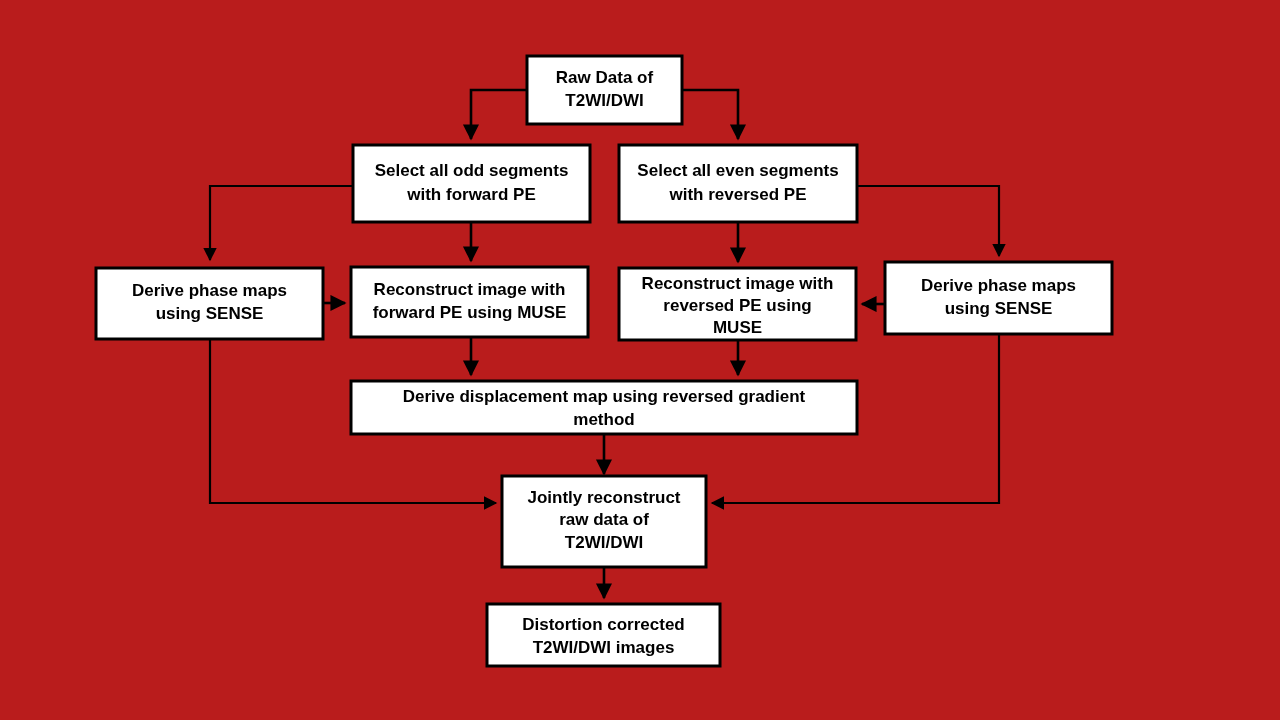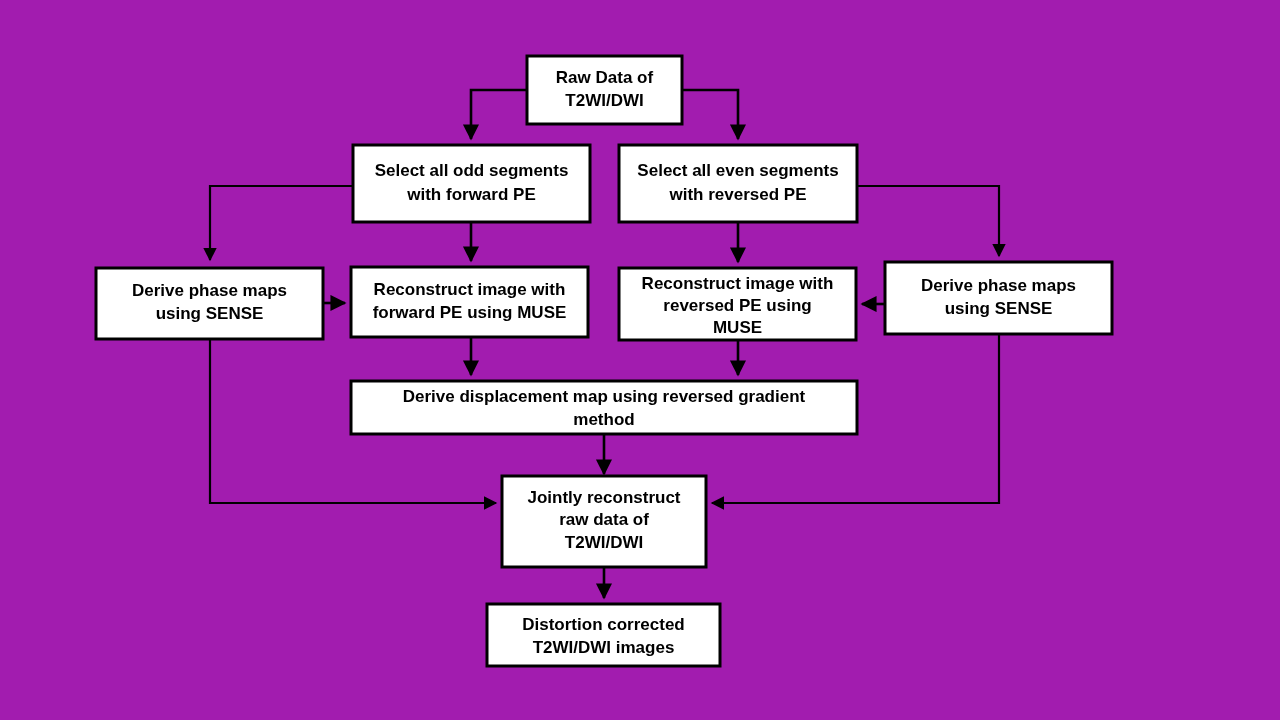--- a/index.html
+++ b/index.html
@@ -4,21 +4,21 @@
 <style>
   html, body {
     margin: 0;
     padding: 0;
     background: #ffffff;
   }
   #canvas {
     position: relative;
     width: 1280px;
     height: 720px;
-    background: #a21caf;
+    background: #b91c1c;
     overflow: hidden;
     font-family: "Liberation Sans", sans-serif;
   }
   svg#flow {
     position: absolute;
     top: 0;
     left: 0;
     width: 1280px;
     height: 720px;
   }

